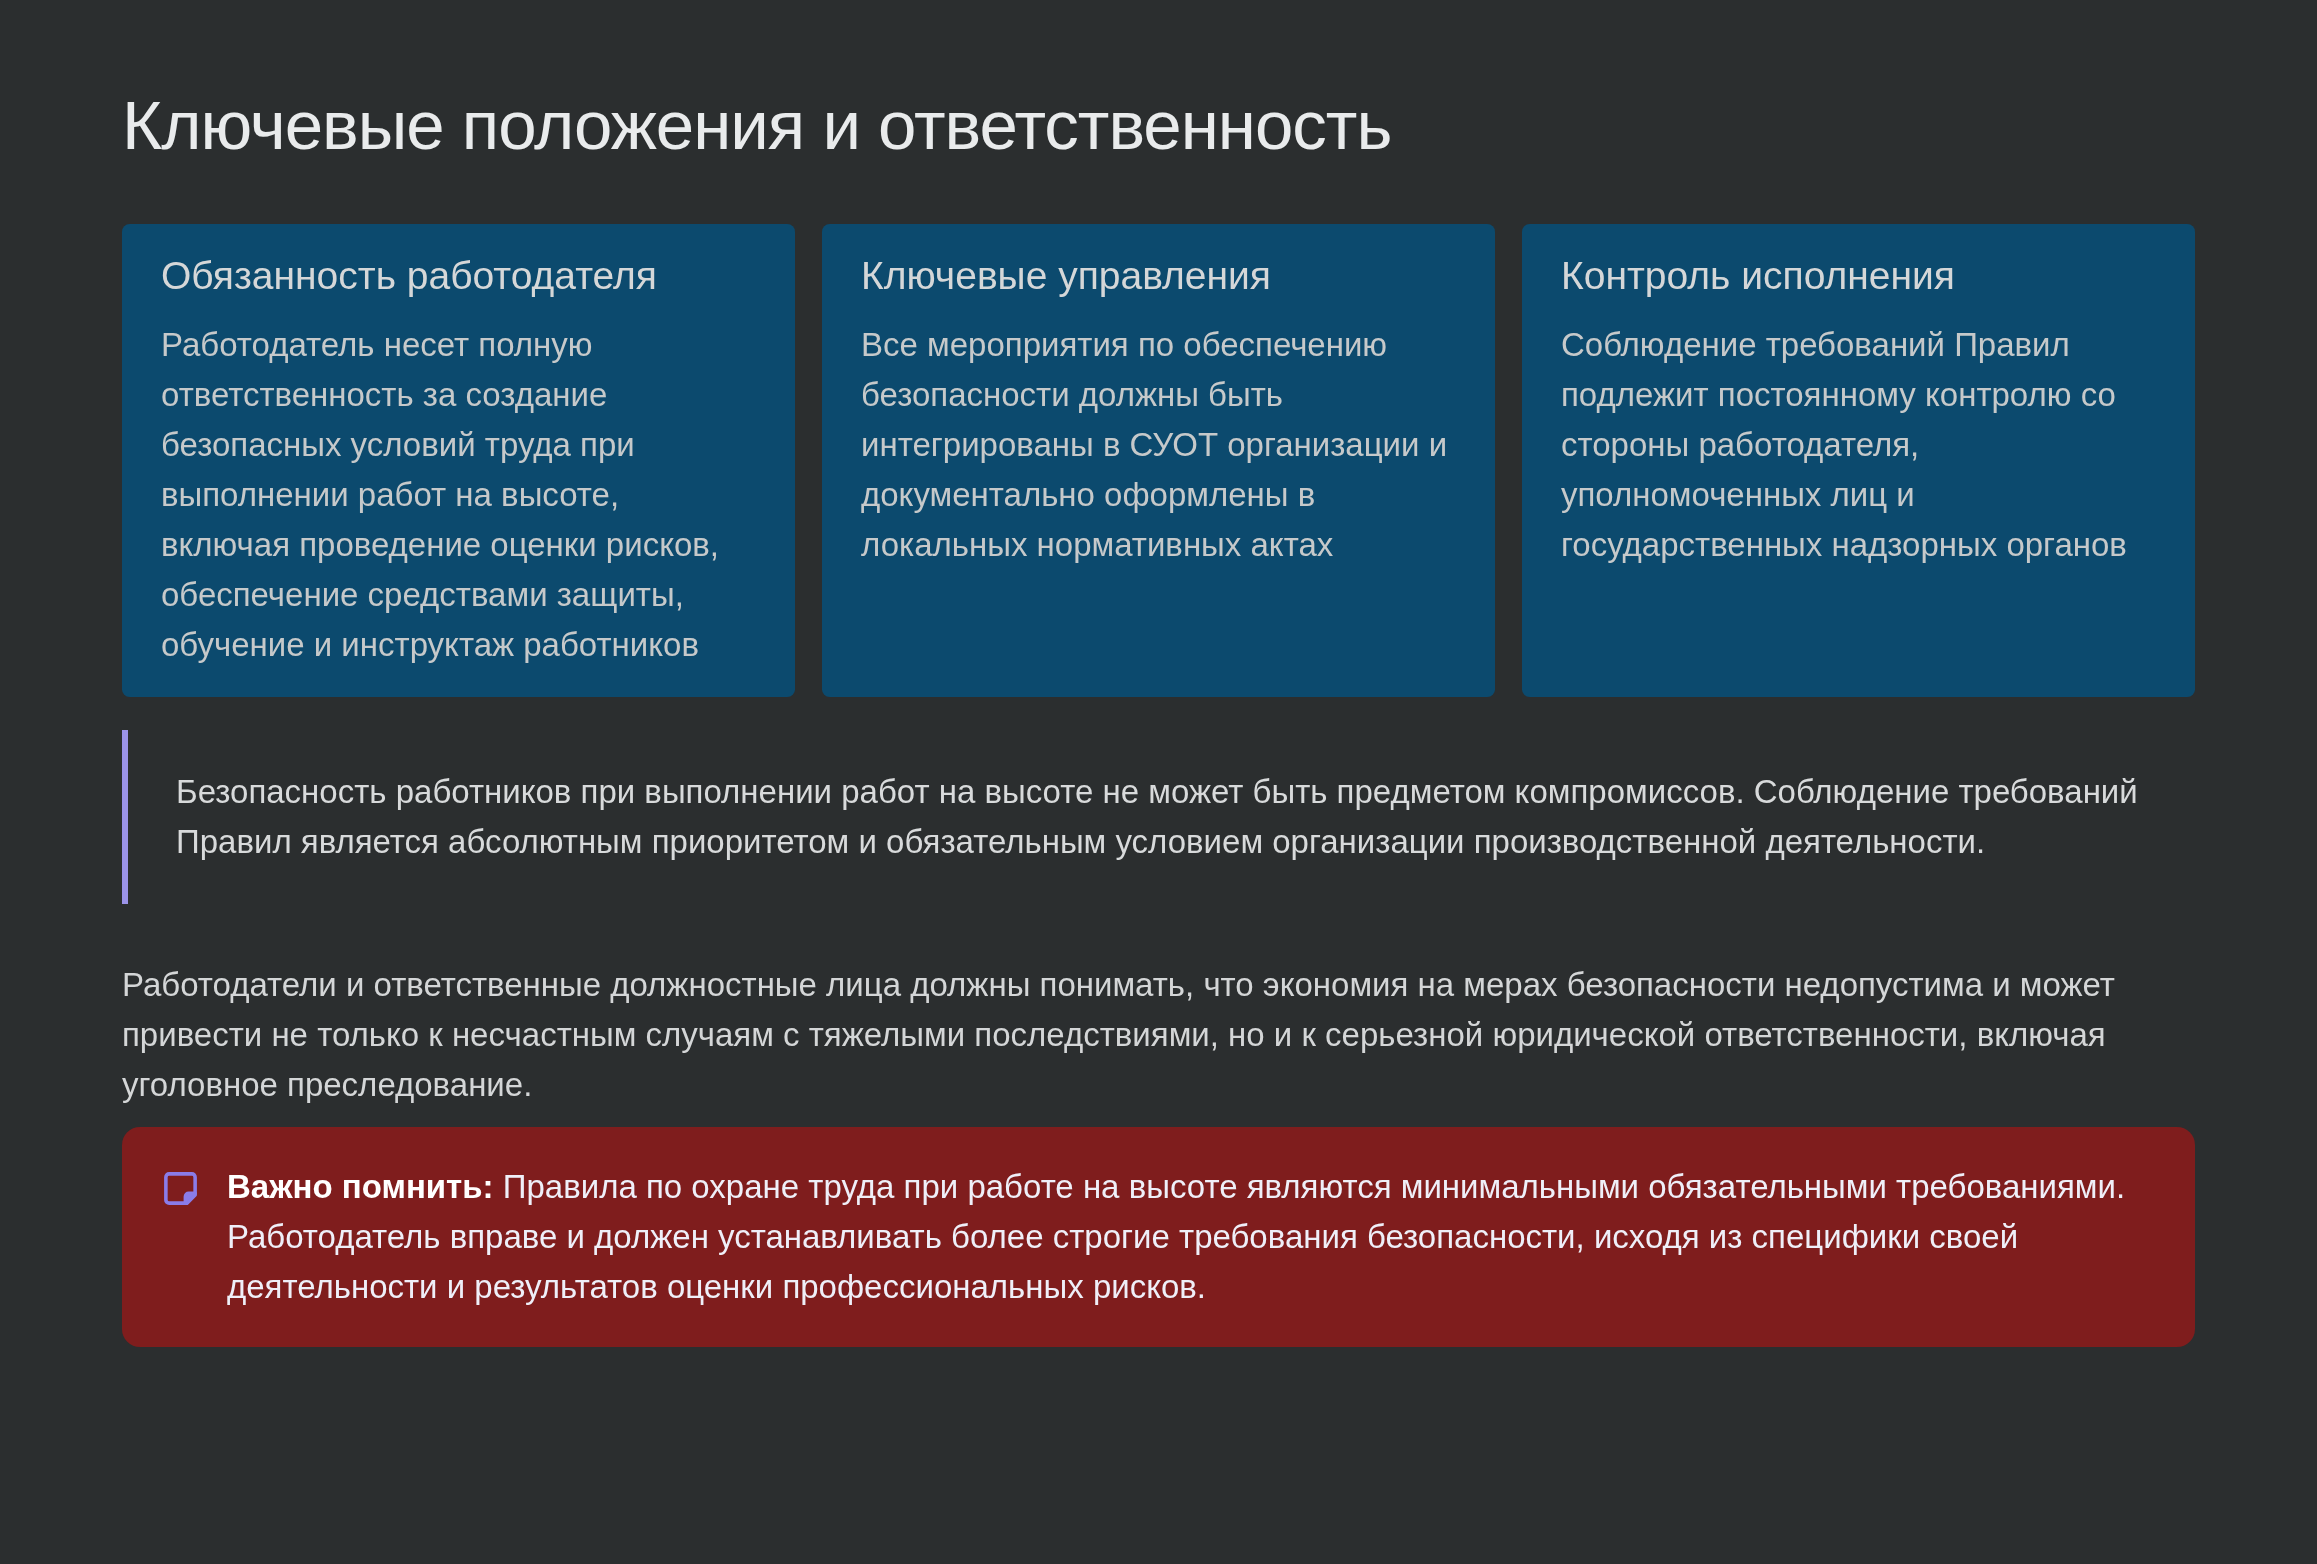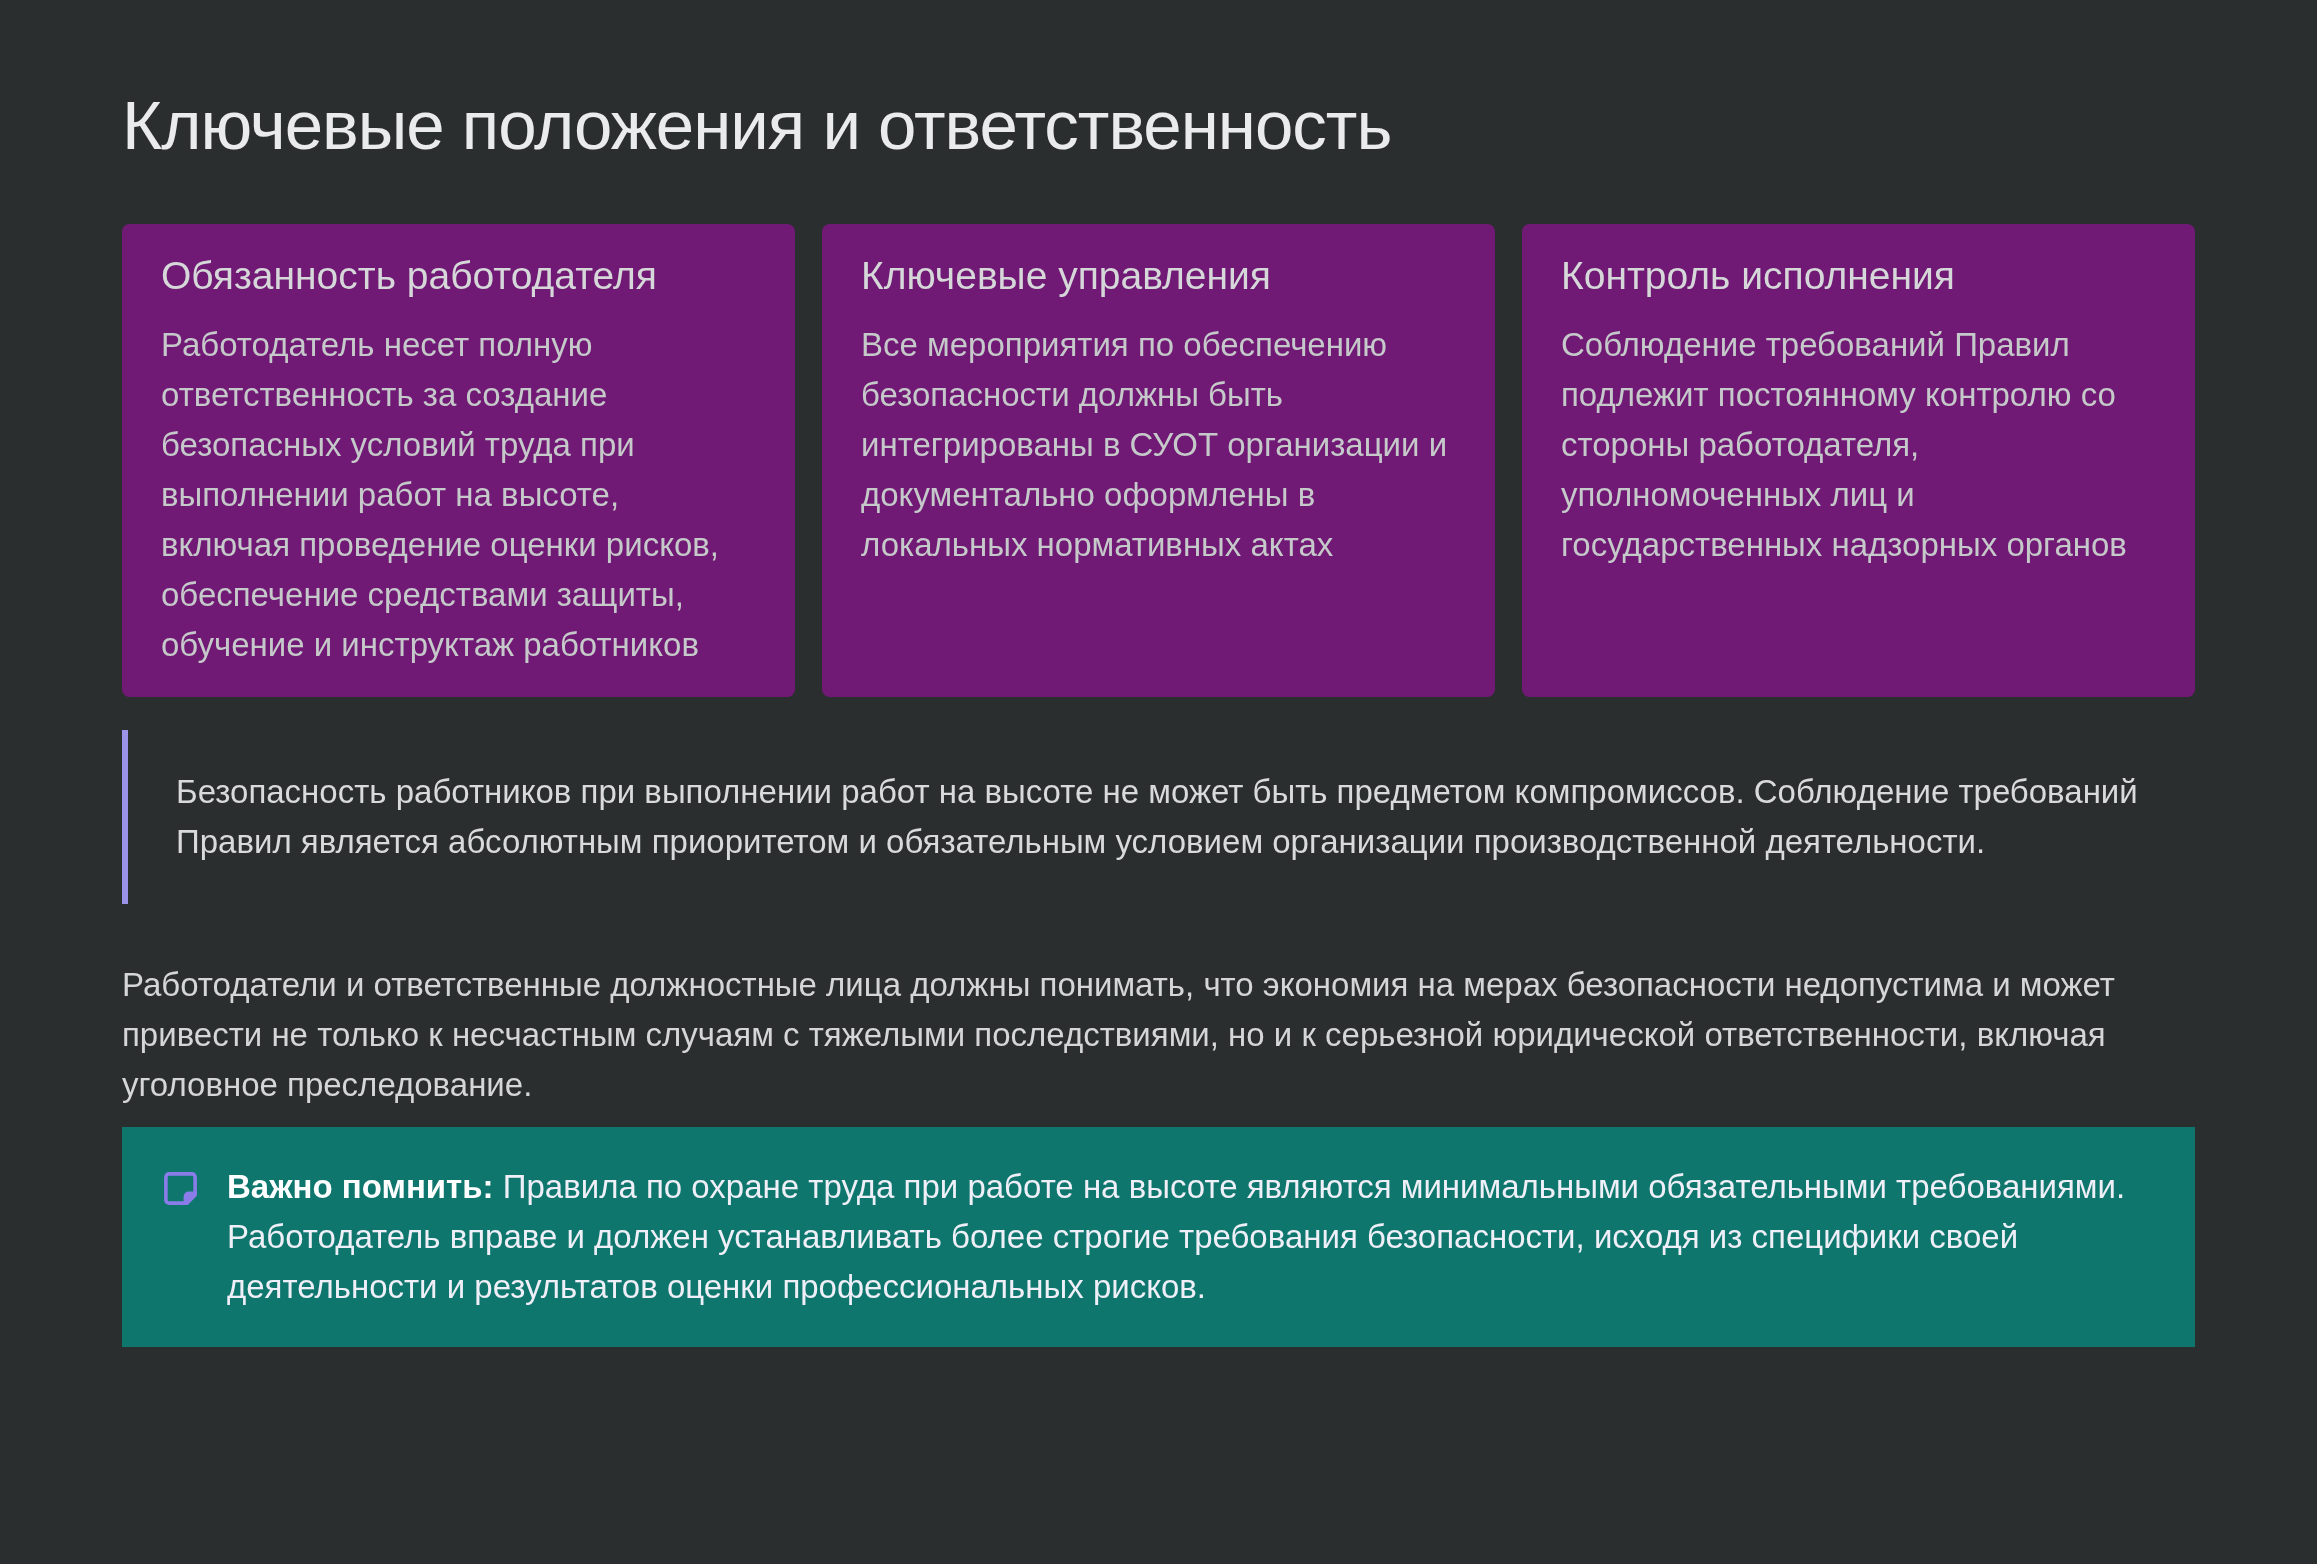--- a/index.html
+++ b/index.html
@@ -26,21 +26,21 @@
     letter-spacing: -1px;
   }
   .cards {
     display: flex;
     gap: 27px;
     margin-top: 64px;
   }
   .card {
     flex: 1 1 0;
     box-sizing: border-box;
-    background: #701a75;
+    background: #0c4a6e;
     border-radius: 7.7px;
     padding: 29px 39px 27px 39px;
   }
   .card-title {
     font-size: 39px;
     line-height: 46px;
     font-weight: 400;
     color: #d5d7d8;
     margin: 0 0 21px 0;
   }
@@ -72,22 +72,22 @@
   }
   .lead {
     font-size: 33px;
     line-height: 50px;
     color: #d4d6d7;
     margin: 56px 0 0 0;
   }
   .callout {
     box-sizing: border-box;
     margin-top: 17.4px;
-    background: #0f766e;
-    border-radius: 0;
+    background: #7f1d1d;
+    border-radius: 18px;
     padding: 35px 39px;
     display: flex;
     align-items: flex-start;
     gap: 27px;
     min-height: 220px;
     justify-content: flex-end;
   }
   .callout-icon-wrap {
     flex: 0 0 39px;
     padding-top: 6.8px;

